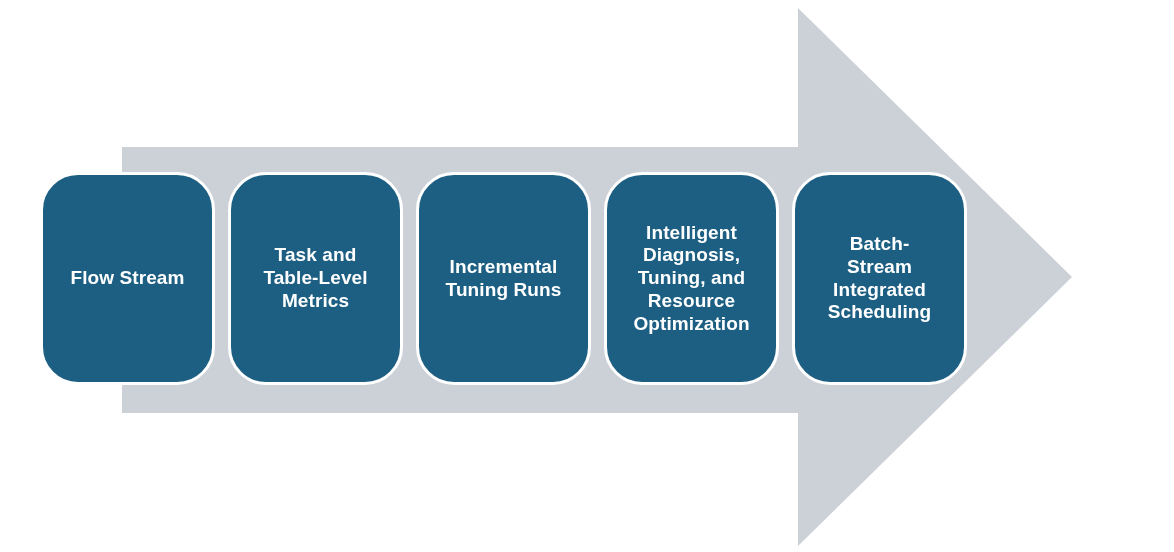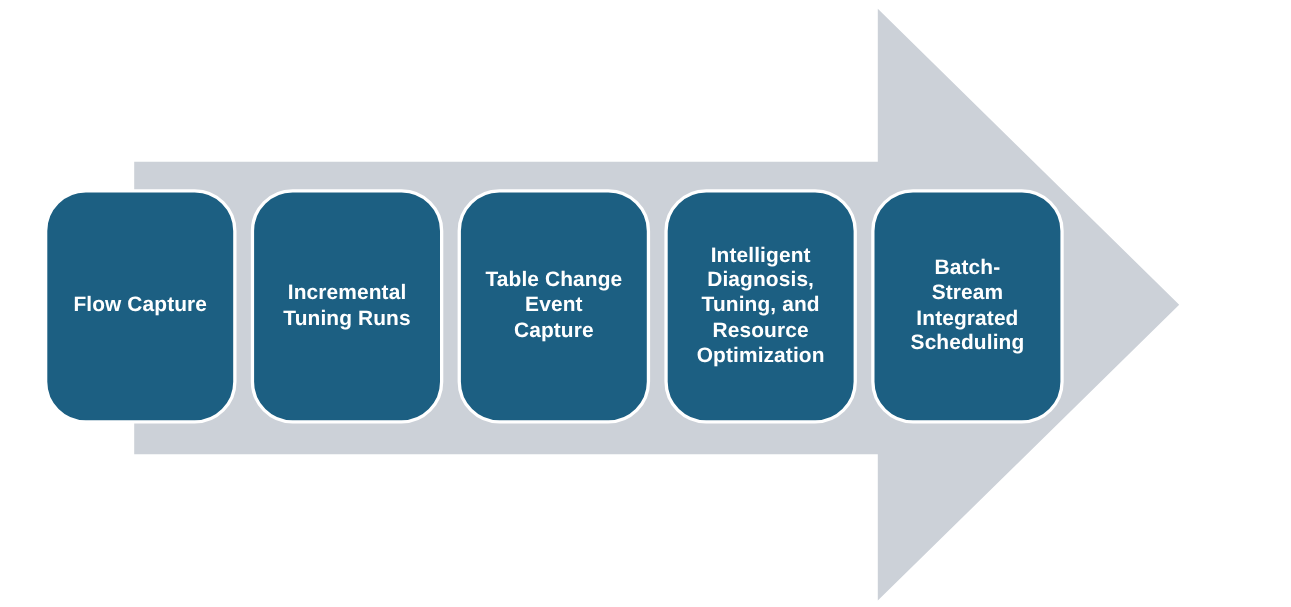--- a/index.html
+++ b/index.html
@@ -59,30 +59,30 @@
 <body>
 
 <div class="canvas">
 
   <svg class="arrow-svg" viewBox="0 0 1174 552" aria-hidden="true">
     <polygon class="arrow-shape" points="122,147 798,147 798,8 1072,277 798,546 798,413 122,413"></polygon>
   </svg>
 
   <div class="steps">
     <div class="step">
-      <span class="step-label">Flow Capture</span>
+      <span class="step-label">Flow Stream</span>
+    </div>
+    <div class="step">
+      <span class="step-label">Task and
+Table-Level
+Metrics</span>
     </div>
     <div class="step">
       <span class="step-label">Incremental
 Tuning Runs</span>
-    </div>
-    <div class="step">
-      <span class="step-label">Table Change
-Event
-Capture</span>
     </div>
     <div class="step">
       <span class="step-label">Intelligent
 Diagnosis,
 Tuning, and
 Resource
 Optimization</span>
     </div>
     <div class="step">
       <span class="step-label">Batch-

